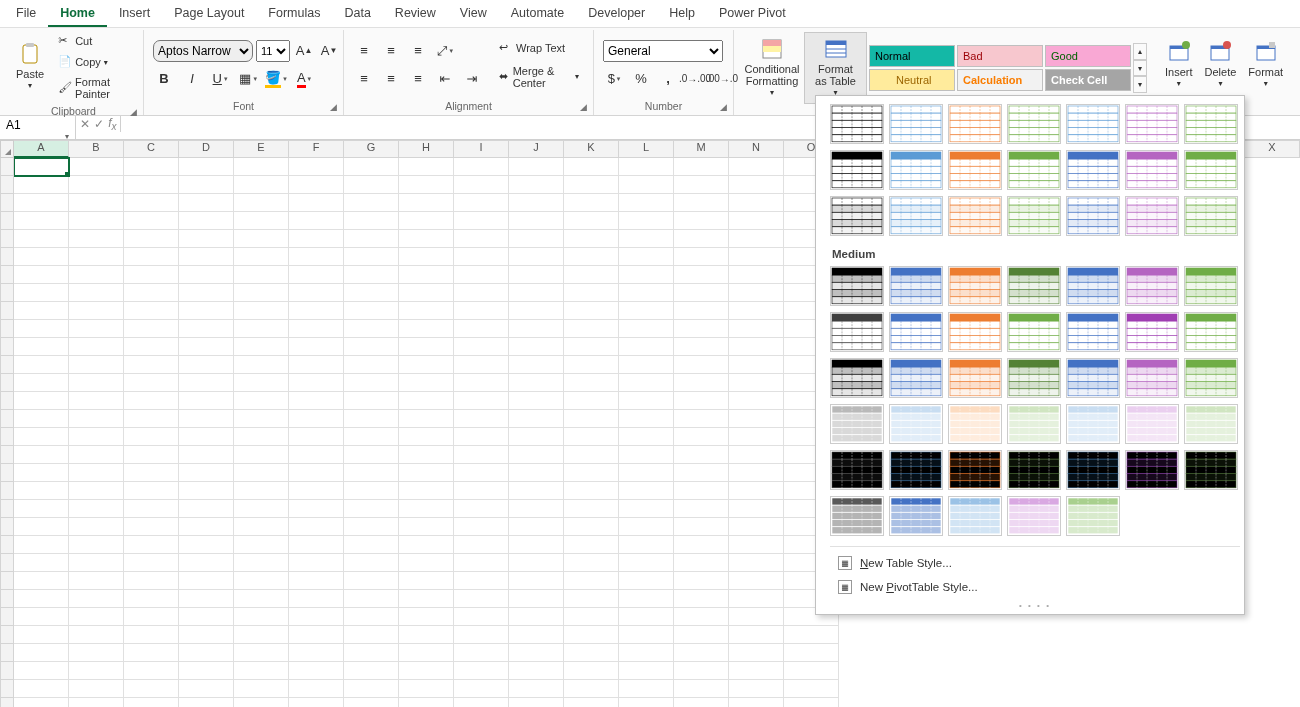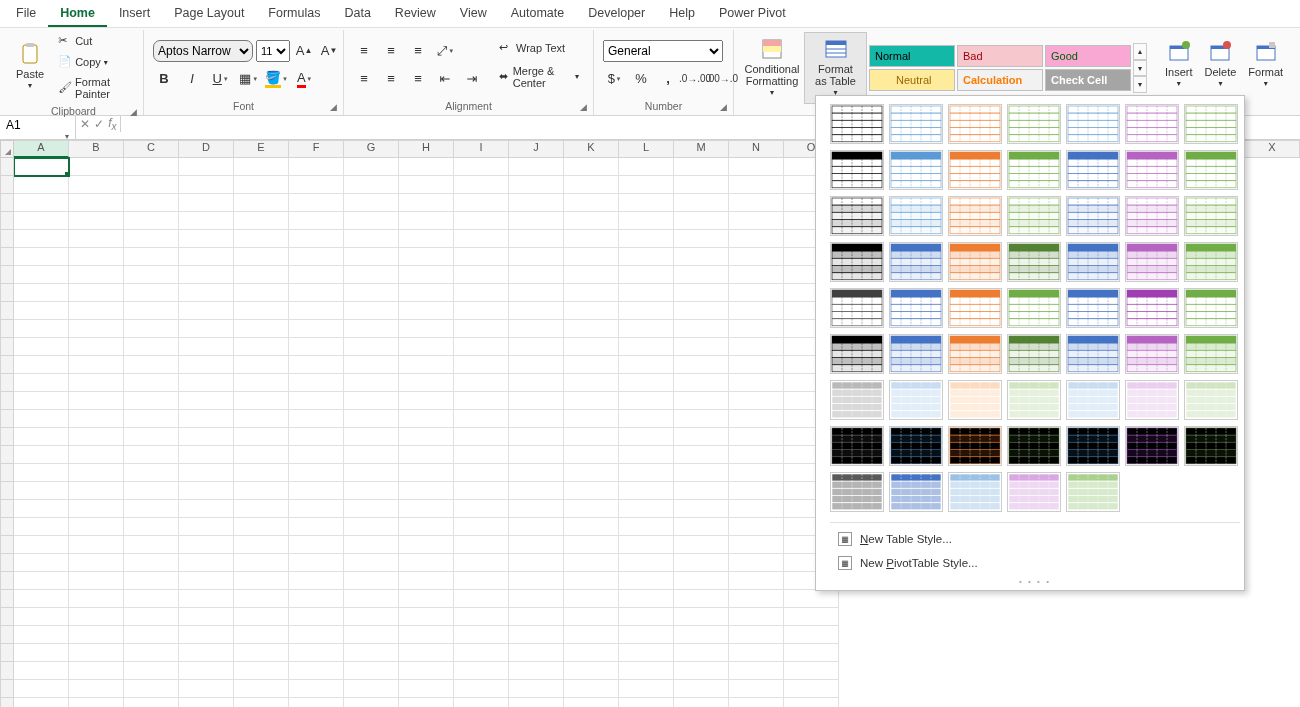--- a/index.html
+++ b/index.html
@@ -1487,20 +1487,21 @@
           <line x1="31" y1="22.6" x2="31" y2="29.6" stroke="#70ad47" stroke-width="0.4" stroke-dasharray="2 1"></line>
           <line x1="41" y1="22.6" x2="41" y2="29.6" stroke="#70ad47" stroke-width="0.4" stroke-dasharray="2 1"></line>
           <rect x="1" y="29.8" width="50" height="7" fill="#f8fbf6" stroke="#70ad47" stroke-width="0.6"></rect>
           <line x1="11" y1="29.8" x2="11" y2="36.8" stroke="#70ad47" stroke-width="0.4" stroke-dasharray="2 1"></line>
           <line x1="21" y1="29.8" x2="21" y2="36.8" stroke="#70ad47" stroke-width="0.4" stroke-dasharray="2 1"></line>
           <line x1="31" y1="29.8" x2="31" y2="36.8" stroke="#70ad47" stroke-width="0.4" stroke-dasharray="2 1"></line>
           <line x1="41" y1="29.8" x2="41" y2="36.8" stroke="#70ad47" stroke-width="0.4" stroke-dasharray="2 1"></line>
         </svg>
       </div>
     </div>
+    <div class="ts-section-title">Medium</div>
     <div class="ts-grid">
       <div class="ts-thumb">
         <svg width="52" height="38" viewBox="0 0 52 38">
           <rect x="1" y="1" width="50" height="7" fill="#000000" stroke="#000000" stroke-width="0.6"></rect>
           <line x1="11" y1="1" x2="11" y2="8" stroke="#000000" stroke-width="0.4" stroke-dasharray="2 1"></line>
           <line x1="21" y1="1" x2="21" y2="8" stroke="#000000" stroke-width="0.4" stroke-dasharray="2 1"></line>
           <line x1="31" y1="1" x2="31" y2="8" stroke="#000000" stroke-width="0.4" stroke-dasharray="2 1"></line>
           <line x1="41" y1="1" x2="41" y2="8" stroke="#000000" stroke-width="0.4" stroke-dasharray="2 1"></line>
           <rect x="1" y="8.2" width="50" height="7" fill="#bfbfbf" stroke="#000000" stroke-width="0.6"></rect>
           <line x1="11" y1="8.2" x2="11" y2="15.2" stroke="#000000" stroke-width="0.4" stroke-dasharray="2 1"></line>

